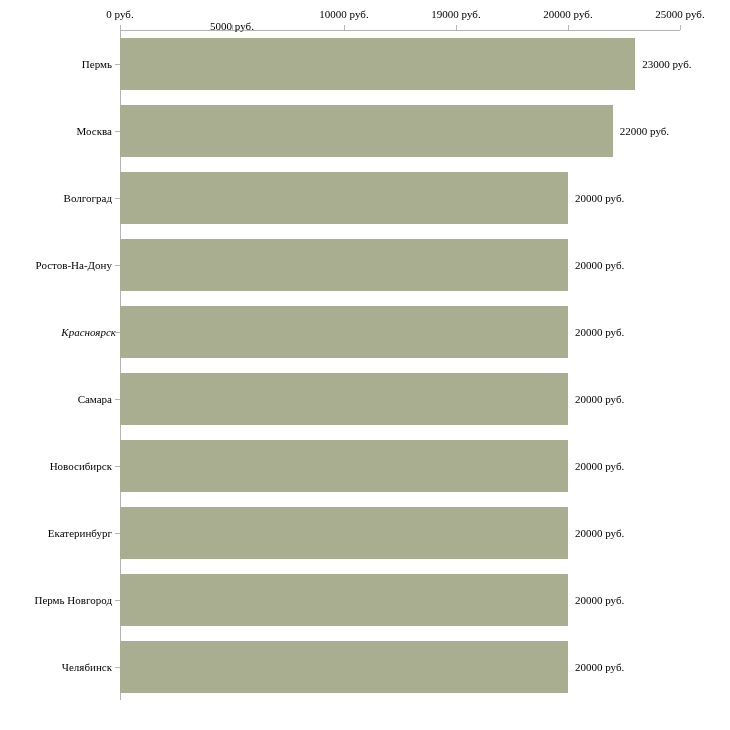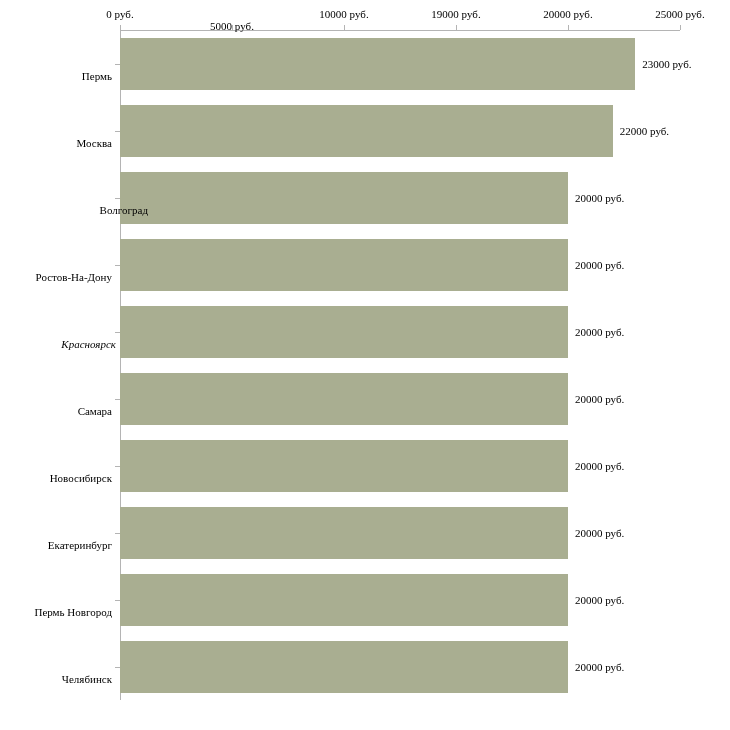--- a/index.html
+++ b/index.html
@@ -65,21 +65,20 @@
     height: 1px;
     background: #b4b4b4;
   }
   .cat-label {
     position: absolute;
     font-size: 11px;
     color: #000;
     white-space: nowrap;
     text-align: right;
     transform: translateY(-50%);
-    margin-top: 12px;
   }
   .bar {
     position: absolute;
     background: #a9ae91;
   }
   .bar-value {
     position: absolute;
     font-size: 11px;
     color: #000;
     white-space: nowrap;
@@ -131,21 +130,21 @@
       <div class="y-tick" style="top: 502.5px;"></div>
       <div class="bar" style="left: 0px; top: 543.5px; width: 448px; height: 52px; background: rgb(169, 174, 145);"></div>
       <div class="bar-value" style="left: 455px; top: 569.5px;">20000 руб.</div>
       <div class="y-tick" style="top: 569.5px;"></div>
       <div class="bar" style="left: 0px; top: 610.5px; width: 448px; height: 52px; background: rgb(169, 174, 145);"></div>
       <div class="bar-value" style="left: 455px; top: 636.5px;">20000 руб.</div>
       <div class="y-tick" style="top: 636.5px;"></div>
     </div>
 <div class="cat-label" style="top: 63.5px; left: 0px; width: 112px;">Пермь</div>
     <div class="cat-label" style="top: 130.5px; left: 0px; width: 112px;">Москва</div>
-    <div class="cat-label" style="top: 197.5px; left: 0px; width: 112px; padding-left: 36px;">Волгоград</div>
+    <div class="cat-label" style="top: 197.5px; left: 0px; width: 112px;">Волгоград</div>
     <div class="cat-label" style="top: 264.5px; left: 0px; width: 112px;">Ростов-На-Дону</div>
     <div class="cat-label" style="top: 331.5px; left: 4px; width: 112px; font-style: italic;">Красноярск</div>
     <div class="cat-label" style="top: 398.5px; left: 0px; width: 112px;">Самара</div>
     <div class="cat-label" style="top: 465.5px; left: 0px; width: 112px;">Новосибирск</div>
     <div class="cat-label" style="top: 532.5px; left: 0px; width: 112px;">Екатеринбург</div>
     <div class="cat-label" style="top: 599.5px; left: 0px; width: 112px;">Пермь Новгород</div>
     <div class="cat-label" style="top: 666.5px; left: 0px; width: 112px;">Челябинск</div>
   </div>
 
 </body></html>

